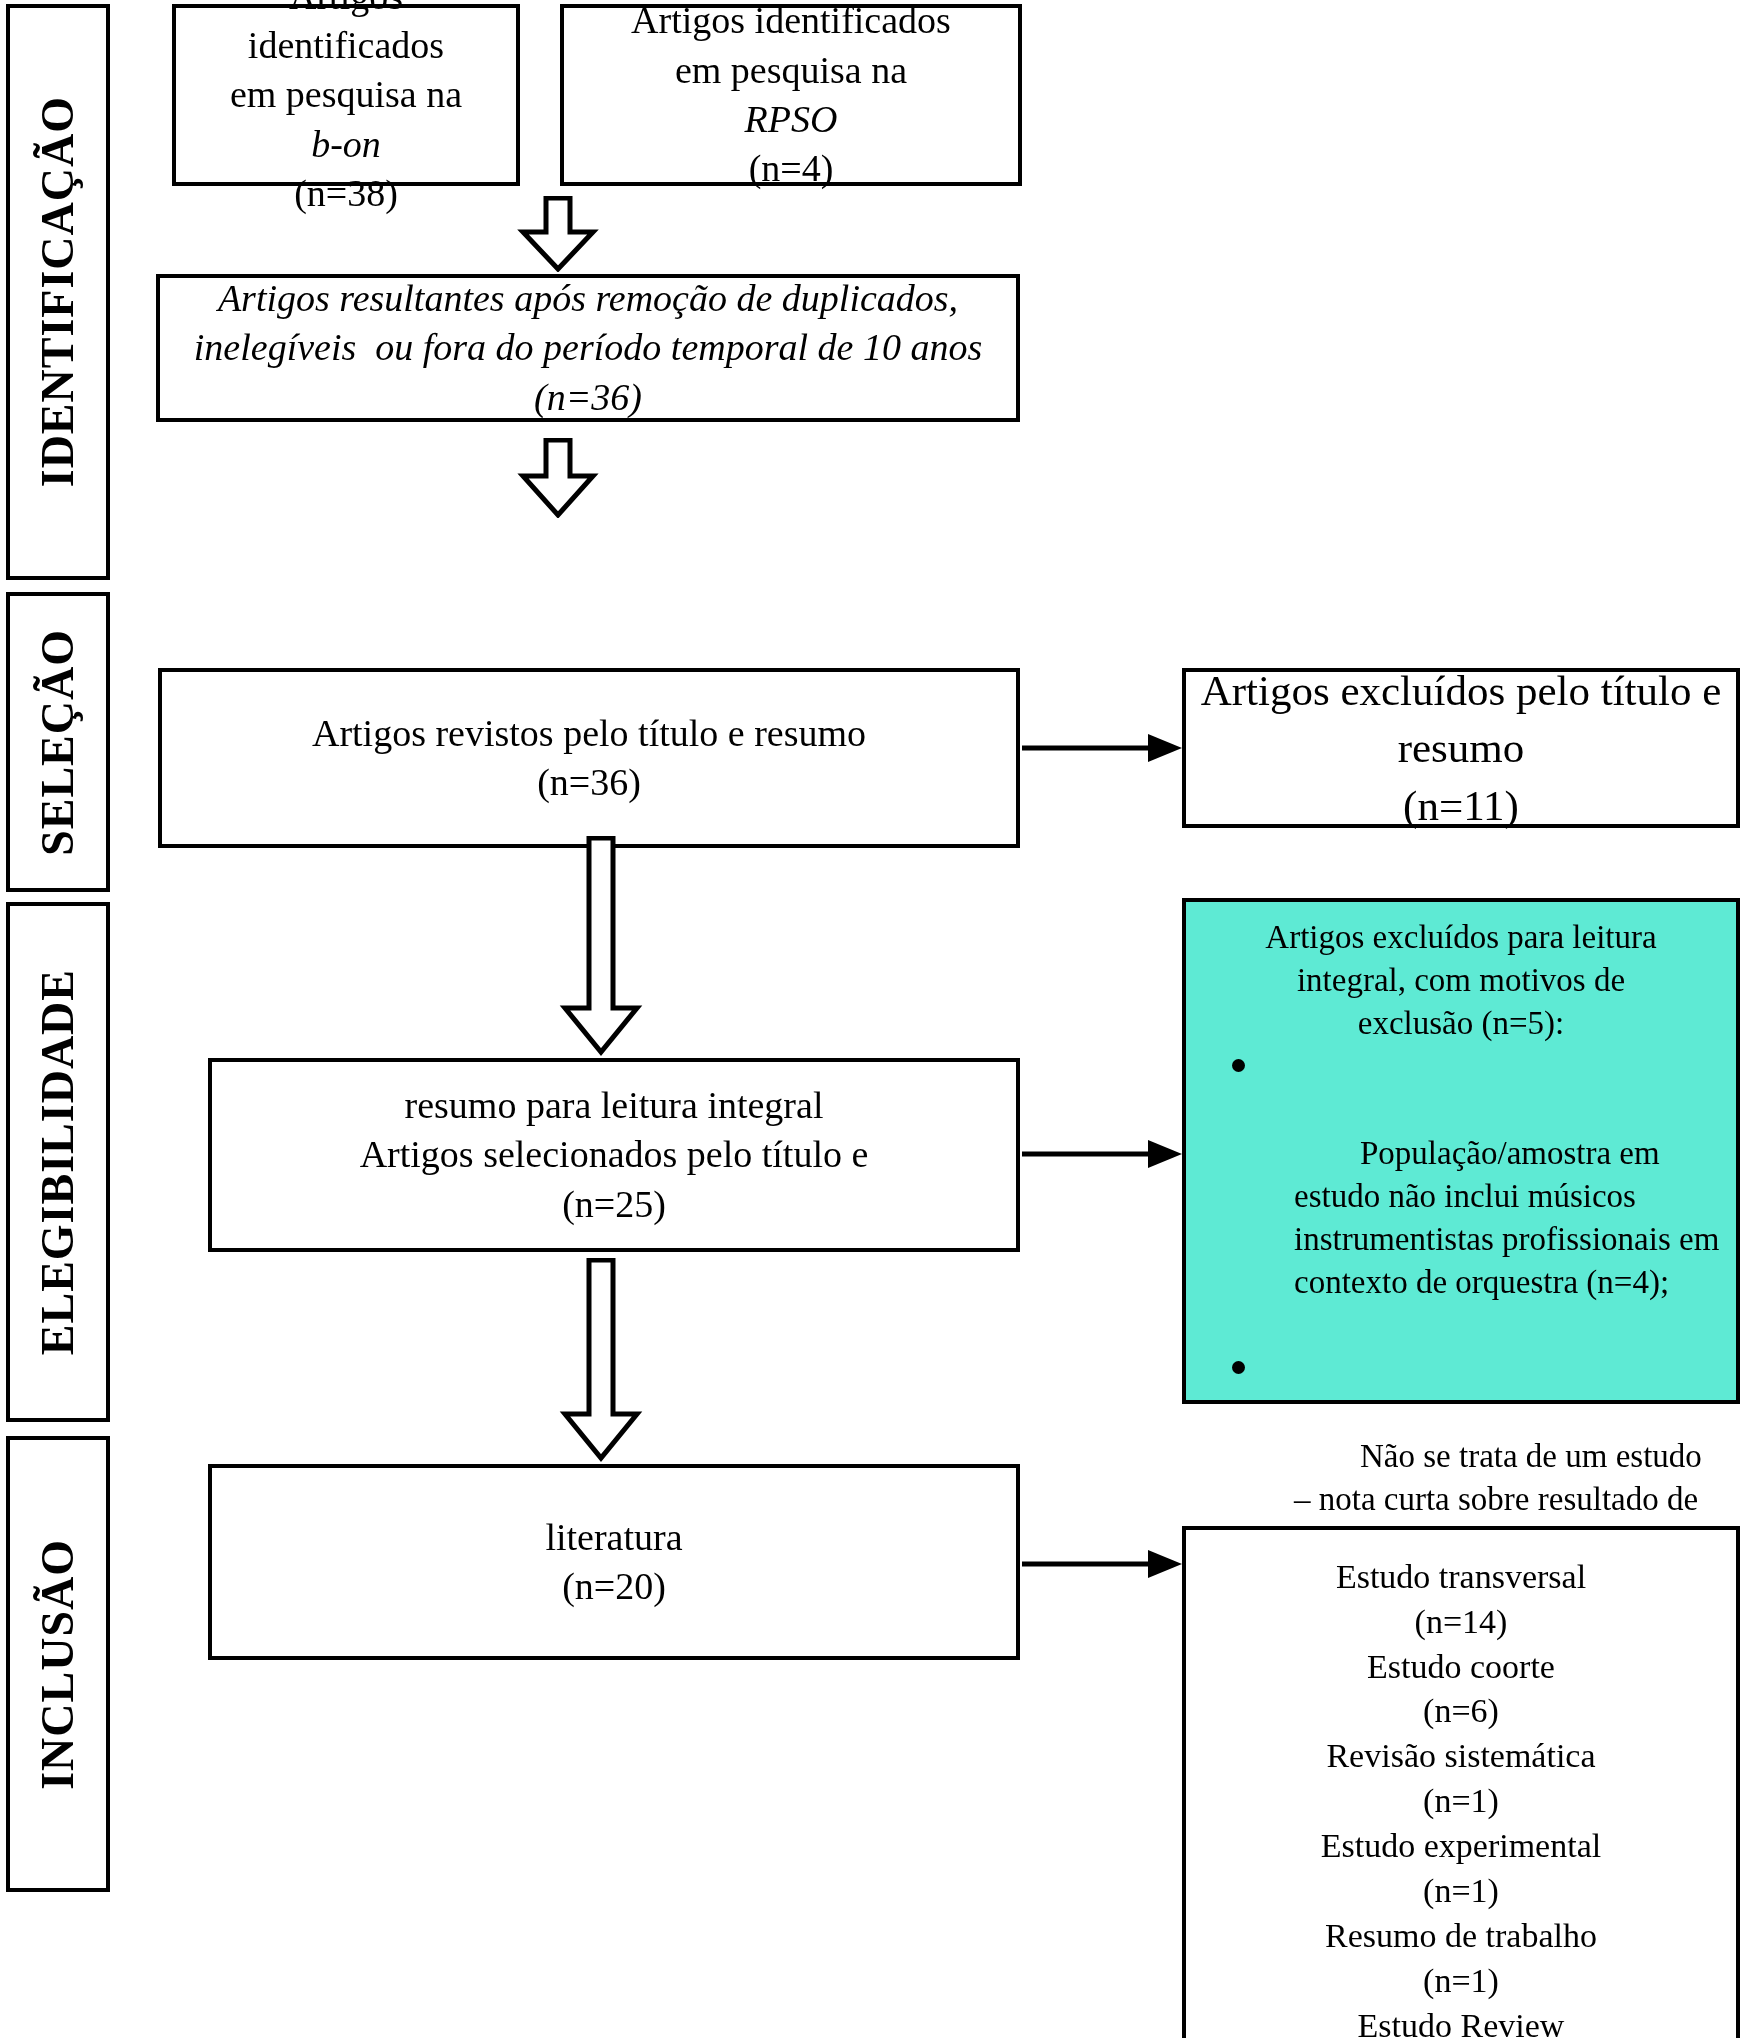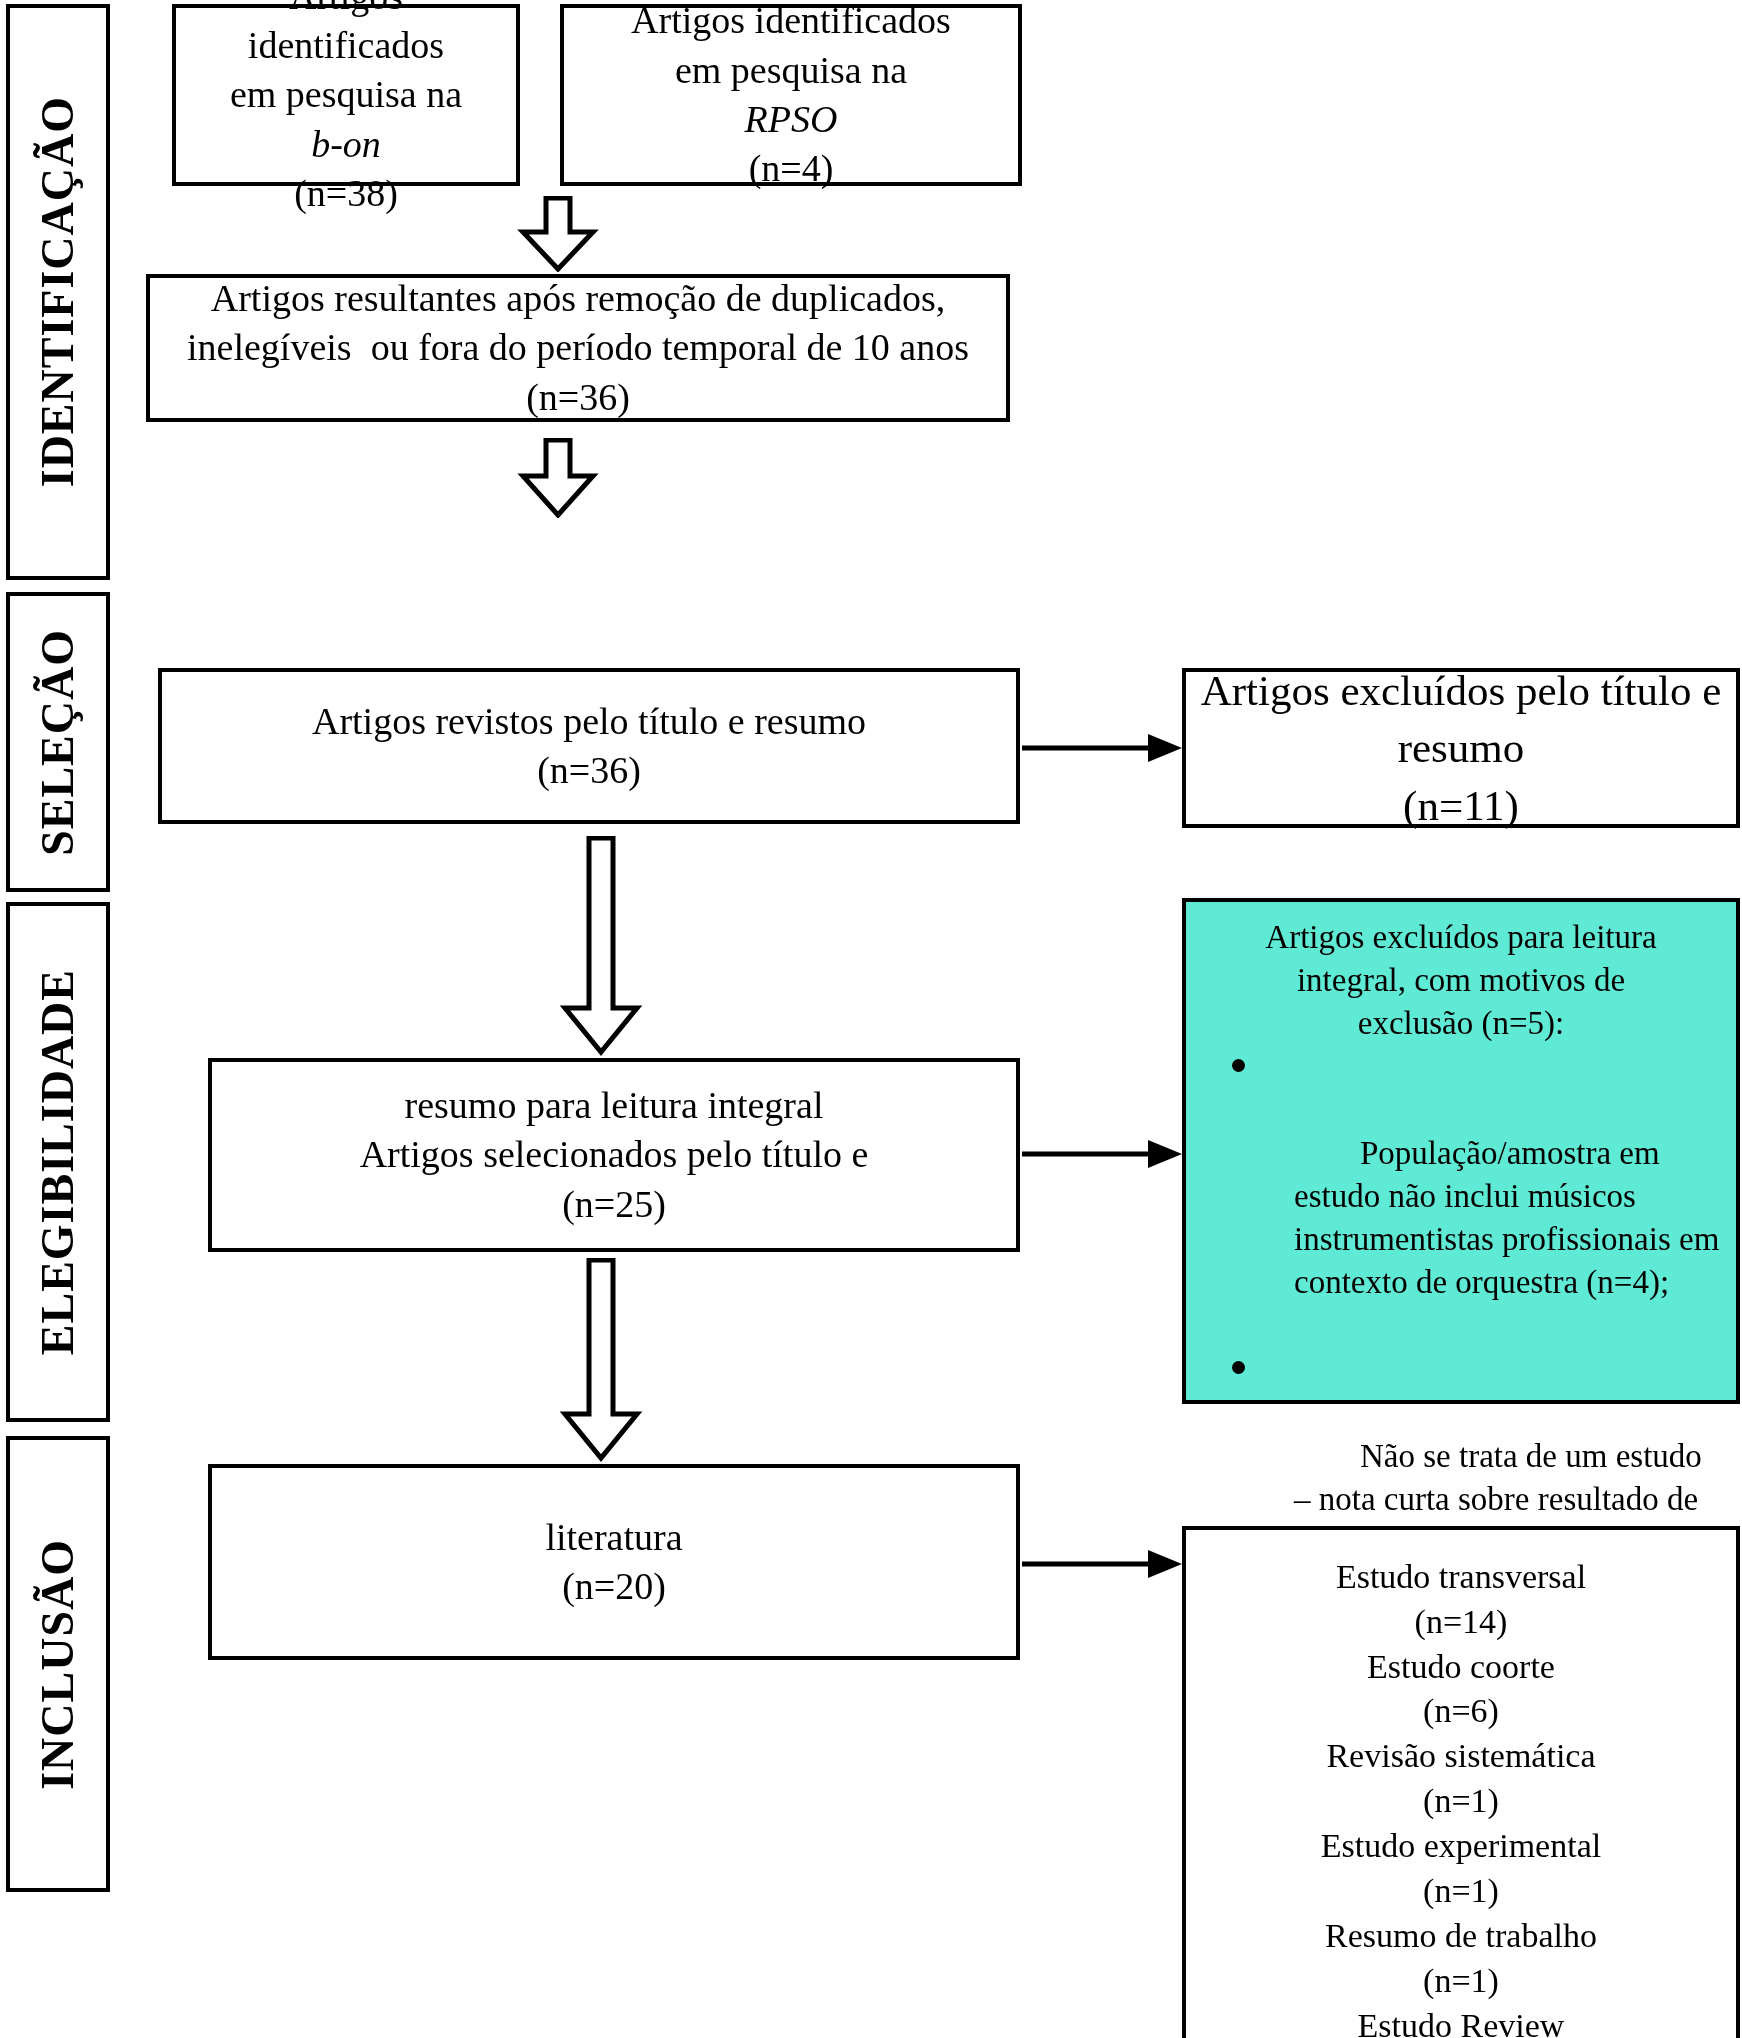--- a/index.html
+++ b/index.html
@@ -169,33 +169,33 @@
     <span class="line ital">RPSO</span>
     <span class="line">(n=4)</span>
   </div>
 
   <div class="down-arrow" style="left:513px; top:196px;">
     <svg width="90" height="76" viewBox="0 0 90 76">
       <polygon points="33,2 57,2 57,36 80,36 45,73 10,36 33,36" fill="#ffffff" stroke="#000000" stroke-width="5" stroke-linejoin="miter"></polygon>
     </svg>
   </div>
 
-  <div class="flow-box" style="left:146px; top:274px; width:864px; height:148px;">
+  <div class="flow-box" style="left:156px; top:274px; width:864px; height:148px;font-style:italic;">
     <span class="line">Artigos resultantes após remoção de duplicados,</span>
     <span class="line">inelegíveis  ou fora do período temporal de 10 anos</span>
     <span class="line">(n=36)</span>
   </div>
 
   <div class="down-arrow" style="left:513px; top:438px;">
     <svg width="90" height="80" viewBox="0 0 90 80">
       <polygon points="33,2 57,2 57,38 80,38 45,77 10,38 33,38" fill="#ffffff" stroke="#000000" stroke-width="5" stroke-linejoin="miter"></polygon>
     </svg>
   </div>
 
-  <div class="flow-box" style="left:158px; top:668px; width:862px; height:156px;">
+  <div class="flow-box" style="left:158px; top:668px; width:862px; height:180px;">
     <span class="line">Artigos revistos pelo título e resumo</span>
     <span class="line">(n=36)</span>
   </div>
 
   <div class="h-arrow" style="left:1022px; top:730px;">
     <svg width="164" height="36" viewBox="0 0 164 36">
       <line x1="0" y1="18" x2="128" y2="18" stroke="#000000" stroke-width="5"></line>
       <polygon points="126,4 160,18 126,32" fill="#000000"></polygon>
     </svg>
   </div>

